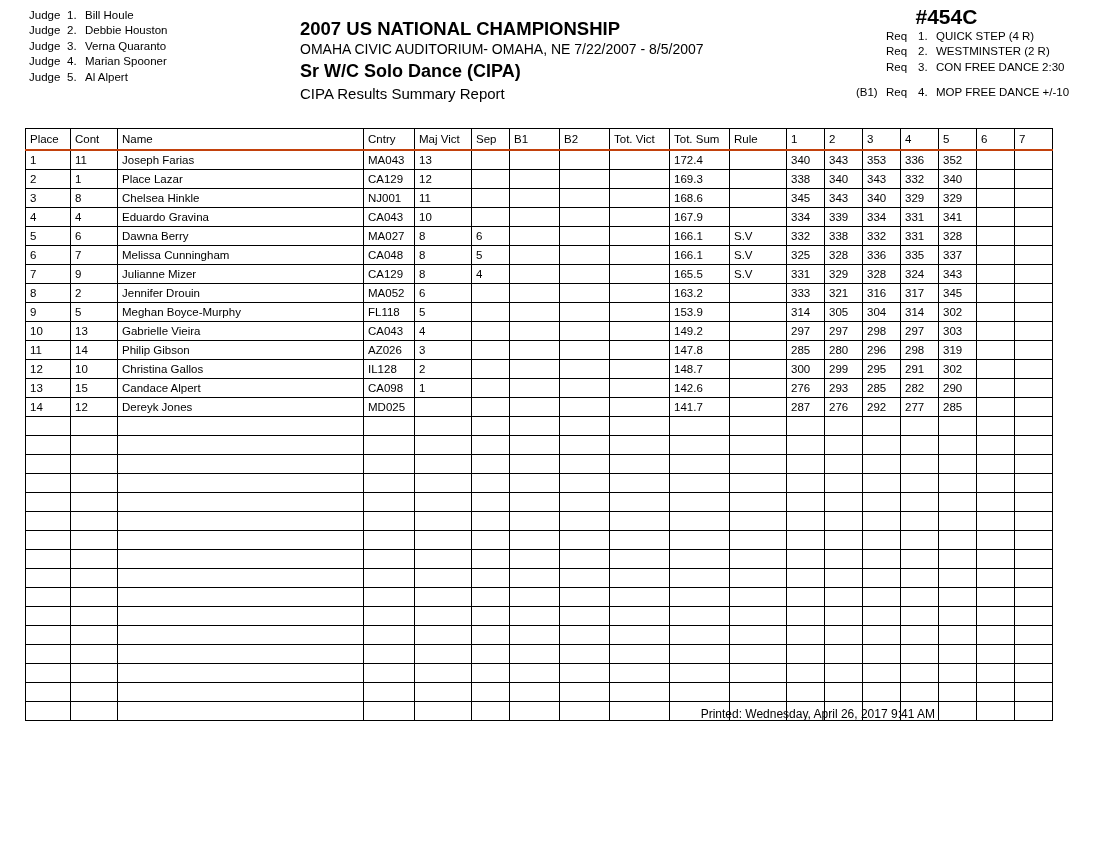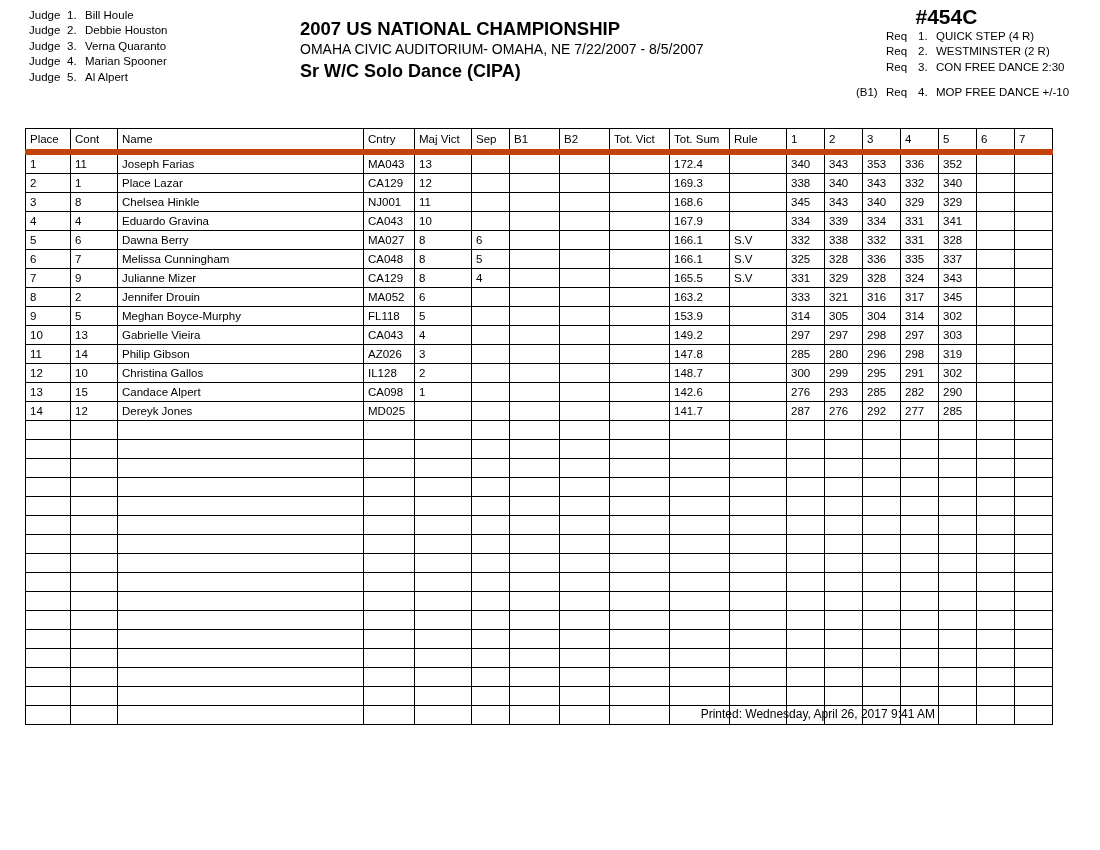--- a/index.html
+++ b/index.html
@@ -138,21 +138,21 @@
     padding: 0 0 0 4px;
     font-weight: normal;
     text-align: left;
     vertical-align: middle;
     overflow: hidden;
     white-space: nowrap;
     line-height: 16px;
   }
   table.results thead th {
     height: 20px;
-    border-bottom: 6px solid #c2410c;
+    border-bottom: 2px solid #c2410c;
   }
   td.c, th.c { text-align: center; padding-left: 0; }
 
   
   col.w-place    { width: 45px; }
   col.w-cont     { width: 47px; }
   col.w-name     { width: 246px; }
   col.w-cntry    { width: 51px; }
   col.w-majvict  { width: 57px; }
   col.w-sep      { width: 38px; }
@@ -185,20 +185,21 @@
       <div class="judge-line"><span class="judge-word">Judge</span><span class="judge-num">2.</span><span class="judge-name">Debbie Houston</span></div>
       <div class="judge-line"><span class="judge-word">Judge</span><span class="judge-num">3.</span><span class="judge-name">Verna Quaranto</span></div>
       <div class="judge-line"><span class="judge-word">Judge</span><span class="judge-num">4.</span><span class="judge-name">Marian Spooner</span></div>
       <div class="judge-line"><span class="judge-word">Judge</span><span class="judge-num">5.</span><span class="judge-name">Al Alpert</span></div>
     </div>
 
   <div class="title-block">
     <div class="title-main">2007 US NATIONAL CHAMPIONSHIP</div>
     <div class="title-venue">OMAHA CIVIC AUDITORIUM- OMAHA, NE  7/22/2007 - 8/5/2007</div>
     <div class="title-event">Sr W/C Solo Dance (CIPA)</div>
+    <div class="title-report">CIPA Results Summary Report</div>
   </div>
 
   <div class="req-block">
     <div class="event-code">#454C</div>
     <div id="req-list">
         <div class="req-line"><span class="req-prefix"></span> <span class="req-word">Req</span><span class="req-num">1.</span><span class="req-text">QUICK STEP (4 R)</span></div>
         <div class="req-line"><span class="req-prefix"></span> <span class="req-word">Req</span><span class="req-num">2.</span><span class="req-text">WESTMINSTER (2 R)</span></div>
         <div class="req-line"><span class="req-prefix"></span> <span class="req-word">Req</span><span class="req-num">3.</span><span class="req-text">CON FREE DANCE 2:30</span></div>
         <div class="req-line"><span class="req-prefix">(B1)</span> <span class="req-word">Req</span><span class="req-num">4.</span><span class="req-text">MOP FREE DANCE +/-10</span></div>
       </div>

